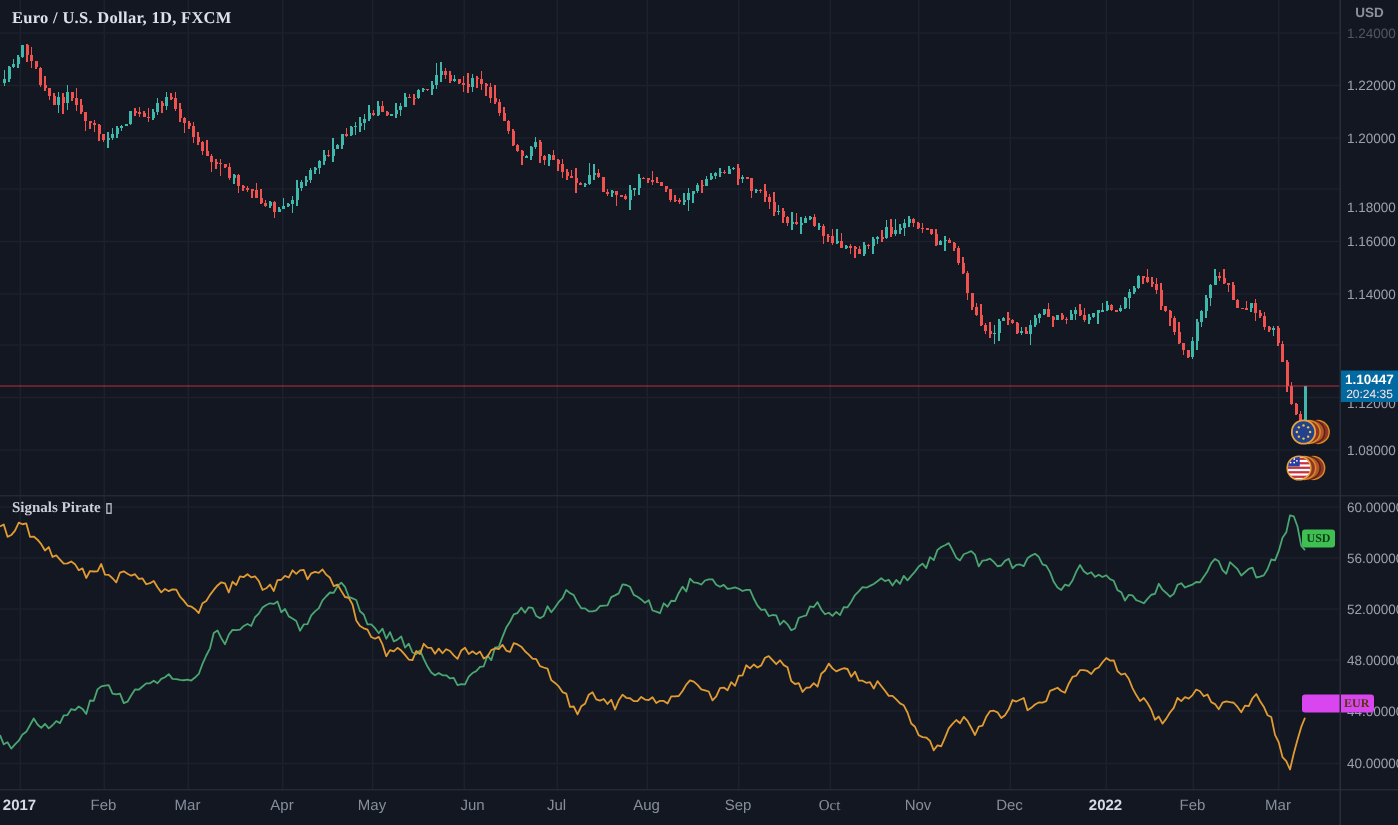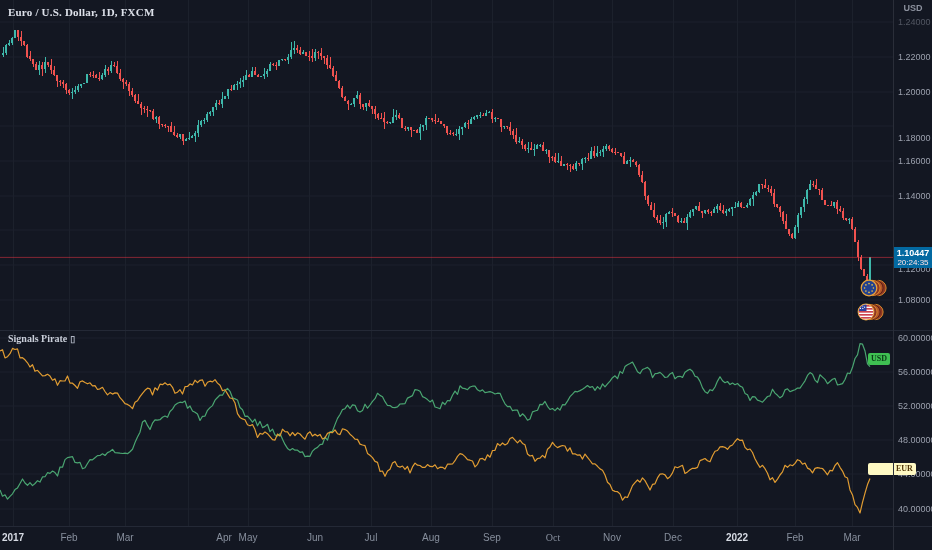--- a/index.html
+++ b/index.html
@@ -21,21 +21,21 @@
       display:flex;flex-direction:column;align-items:center;justify-content:center;line-height:1;}
   .last-price-label .p{font-size:9px;font-weight:700;color:#fff;}
   .last-price-label .c{font-size:8px;color:#ffe3e5;margin-top:1px;}
   
   .time-axis{position:absolute;left:0;top:527px;width:932px;height:23px;z-index:4;}
   .t-label{position:absolute;top:5px;transform:translateX(-50%);font-size:10px;color:#868e9c;}
   .t-label.major{color:#d6dae3;font-weight:600;}
   
   .chip{position:absolute;z-index:6;font-size:8px;font-weight:700;padding:2px 3px;border-radius:2px;line-height:1;}
   .chip.usd{background:#3fbf52;color:#0b3d17;}
-  .chip.eur{background:#fef9c3;color:#53380a;padding-left:28px;}
+  .chip.eur{background:#d946ef;color:#53380a;padding-left:28px;}
   .coins{position:absolute;z-index:6;}
 </style>
 </head>
 <body>
 
 <div class="app">
   <div class="chart-area">
     <svg id="chart-svg" width="893" height="527">
         <line x1="13.5" y1="0" x2="13.5" y2="526" stroke="#1c212c" stroke-width="1"></line>
         <line x1="69.5" y1="0" x2="69.5" y2="526" stroke="#1c212c" stroke-width="1"></line>
@@ -737,21 +737,21 @@
 
   <div class="last-price-label" id="last-price-label" style="top: 247px;">
     <span class="p">1.10447</span>
     <span class="c">20:24:35</span>
   </div>
 
   <div class="time-axis" id="time-axis">
       <div class="t-label major" style="left: 13px;">2017</div>
       <div class="t-label" style="left: 69px;">Feb</div>
       <div class="t-label" style="left: 125px;">Mar</div>
-      <div class="t-label" style="left: 188px; margin-left: 36px;">Apr</div>
+      <div class="t-label" style="left: 188px;">Apr</div>
       <div class="t-label" style="left: 248px;">May</div>
       <div class="t-label" style="left: 315px; text-align: right;">Jun</div>
       <div class="t-label" style="left: 371px;">Jul</div>
       <div class="t-label" style="left: 431px;">Aug</div>
       <div class="t-label" style="left: 492px;">Sep</div>
       <div class="t-label" style="left: 553px; font-family: Liberation Serif, serif;">Oct</div>
       <div class="t-label" style="left: 612px;">Nov</div>
       <div class="t-label" style="left: 673px;">Dec</div>
       <div class="t-label major" style="left: 737px;">2022</div>
       <div class="t-label" style="left: 795px;">Feb</div>

